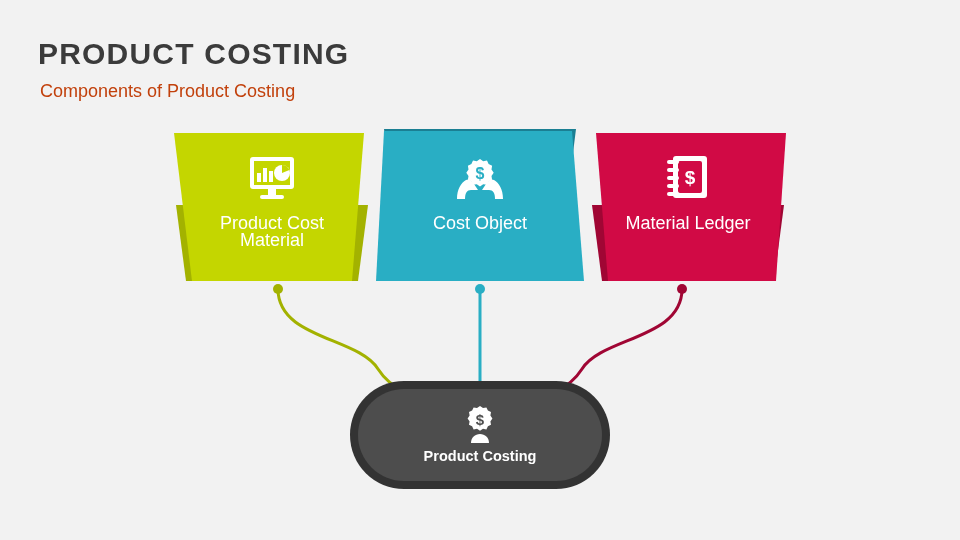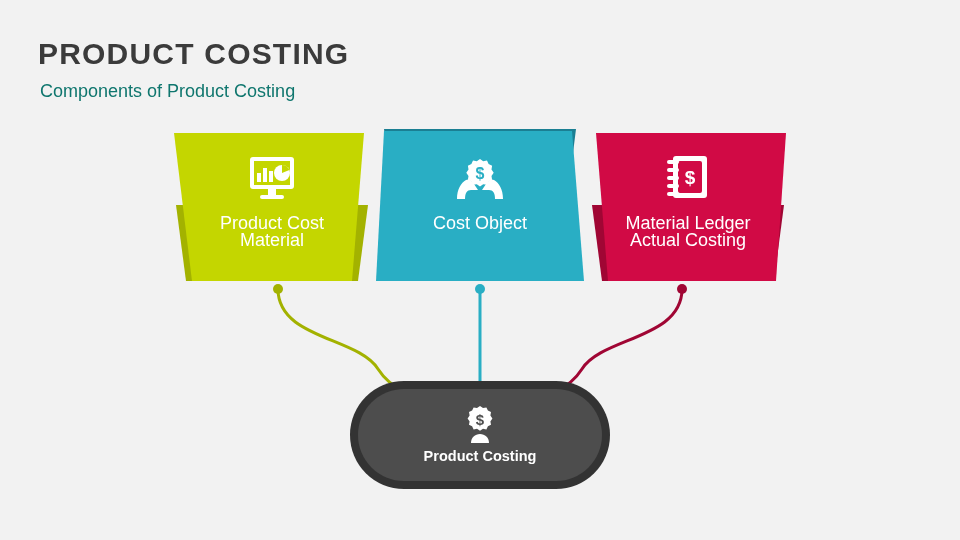--- a/index.html
+++ b/index.html
@@ -29,21 +29,21 @@
     font-weight: bold;
     letter-spacing: 1.2px;
     color: #3b3b3b;
     text-transform: uppercase;
   }
   .subtitle {
     position: absolute;
     left: 40px;
     top: 62px;
     font-size: 18px;
-    color: #0f766e;
+    color: #c2410c;
     font-weight: normal;
   }
   .diagram {
     position: absolute;
     left: 0;
     top: 0;
     width: 960px;
     height: 540px;
   }
   .card-label {
@@ -170,18 +170,17 @@
 
   <div class="card-label c0">
     <div>Product Cost</div>
     <div>Material</div>
   </div>
   <div class="card-label c1">
     <div>Cost Object</div>
   </div>
   <div class="card-label c2">
     <div>Material Ledger</div>
-    <div>Actual Costing</div>
   </div>
 
   <div class="hub-label">Product Costing</div>
 
 </div>
 
 </body></html>

